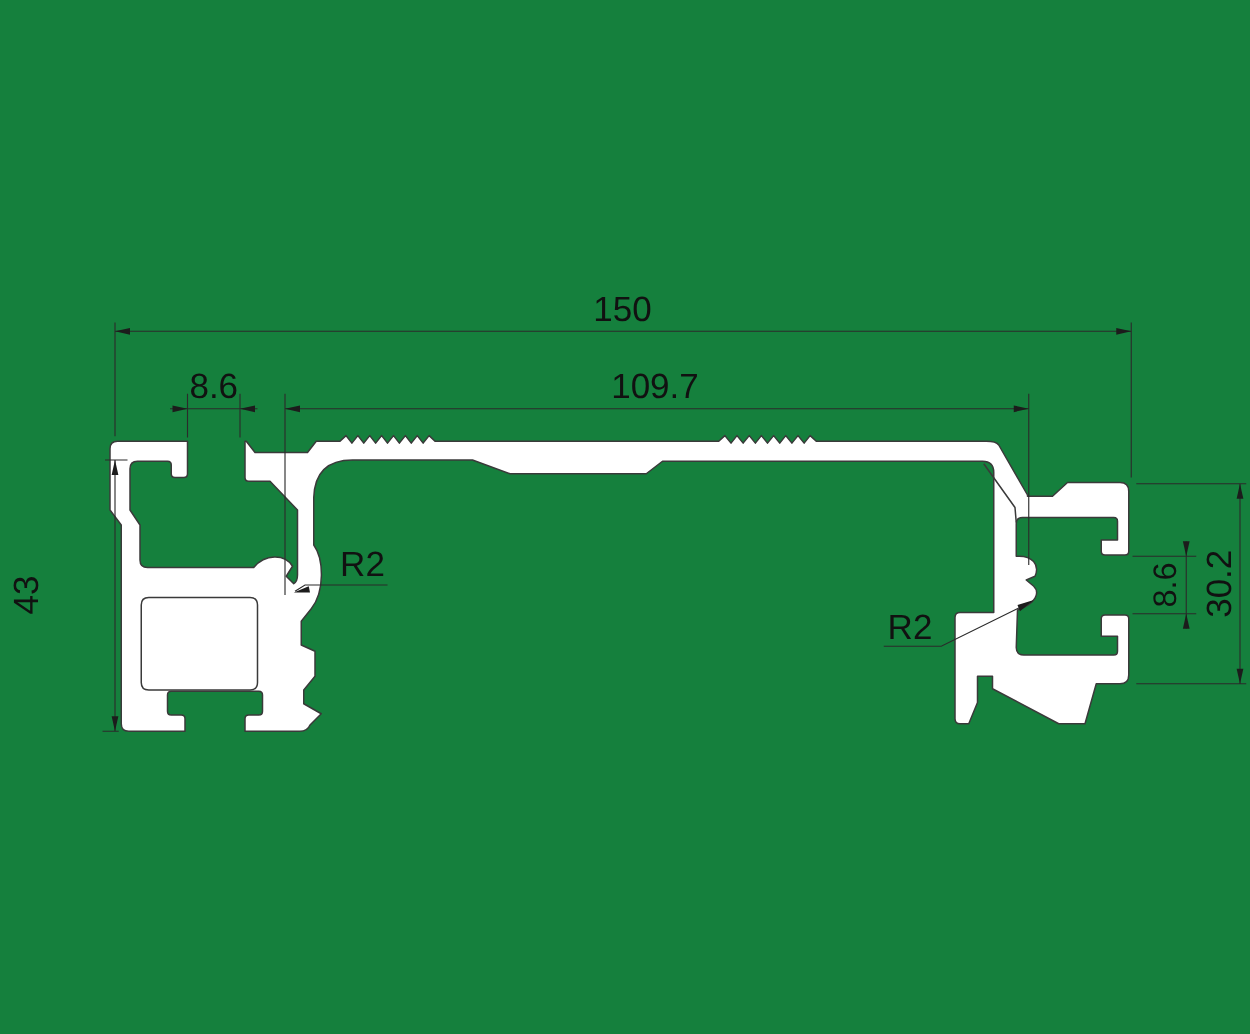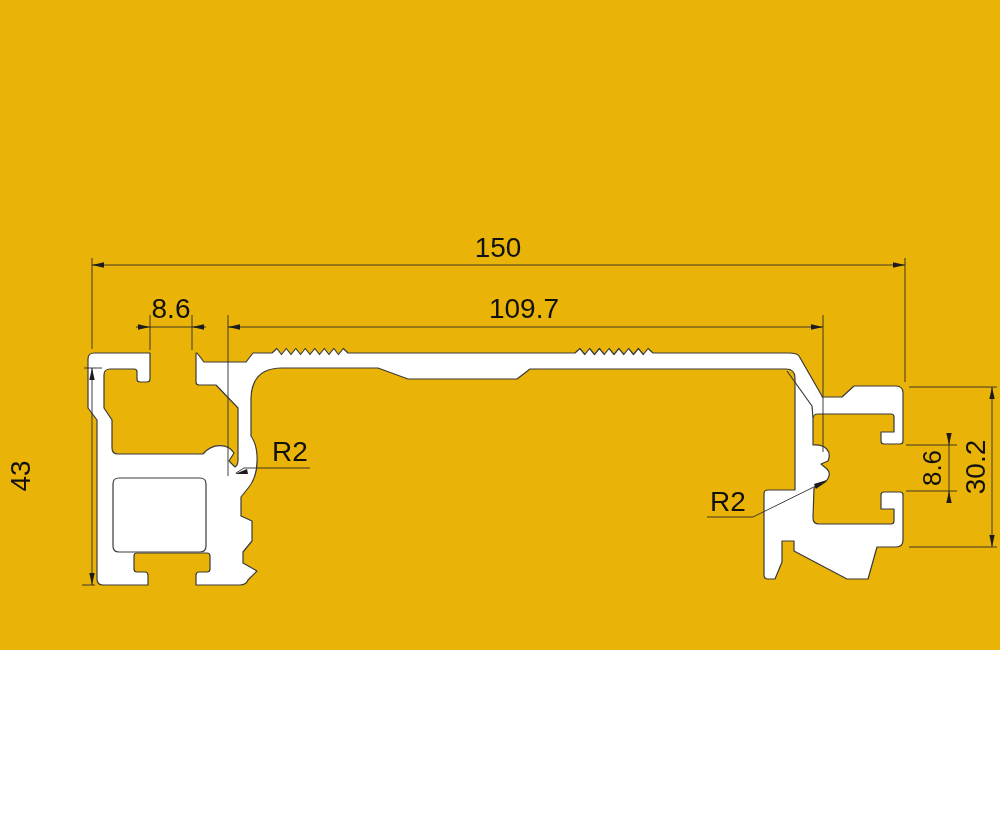--- a/index.html
+++ b/index.html
@@ -4,22 +4,22 @@
 <style>
   html, body {
     margin: 0;
     padding: 0;
     background: #ffffff;
     font-family: "Liberation Sans", sans-serif;
   }
   .canvas {
     position: relative;
     width: 1000px;
-    height: 650px;
-    background: #eab308;
+    height: 827px;
+    background: #15803d;
     overflow: hidden;
   }
   svg { display: block; }
   text {
     font-family: "Liberation Sans", sans-serif;
     fill: #111111;
   }
   .dim-text  { font-size: 28px; }
   .dim-text-sm { font-size: 26px; }
   .profile   { fill: #ffffff; stroke: #3a3a3a; stroke-width: 1.2; stroke-linejoin: round; }

